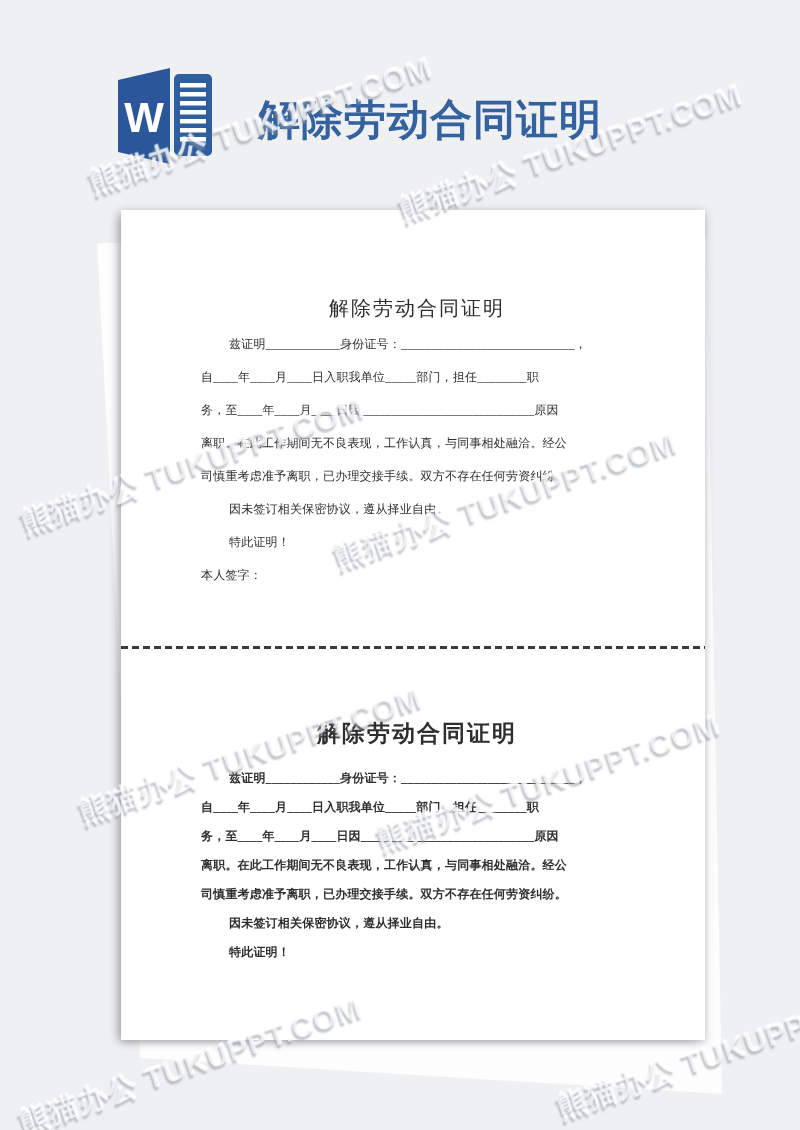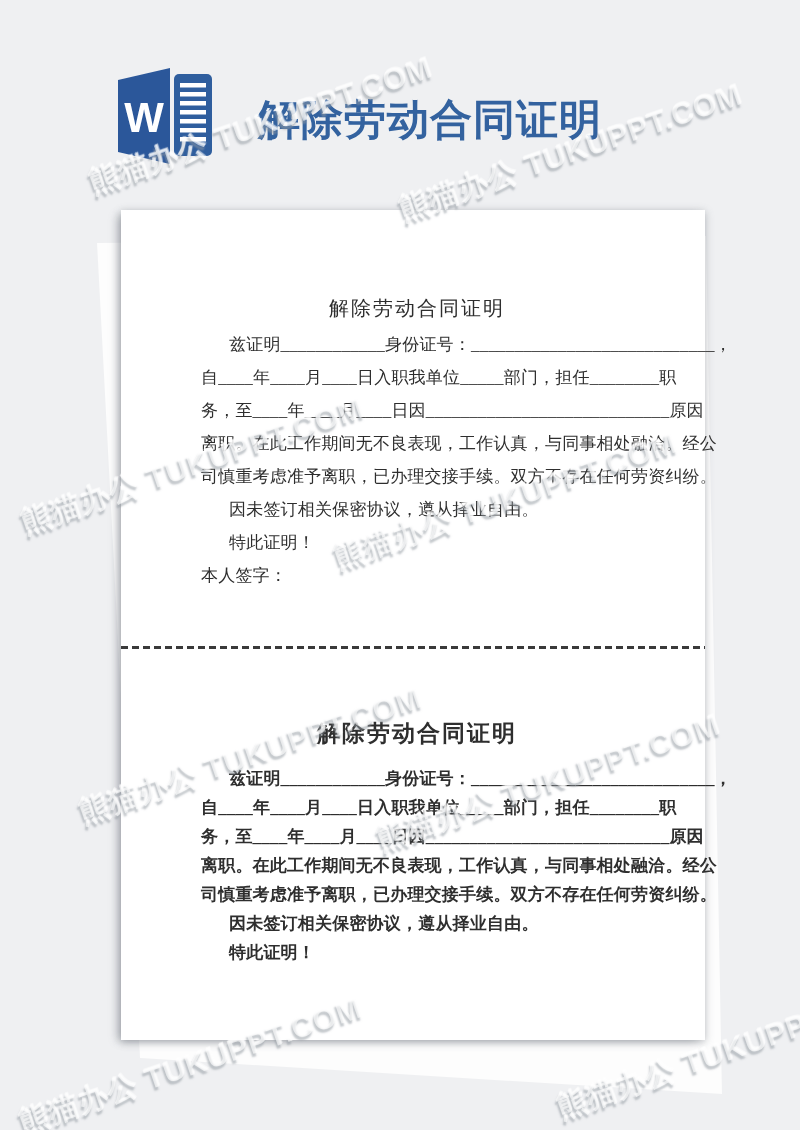--- a/index.html
+++ b/index.html
@@ -31,21 +31,21 @@
     box-shadow:0 2px 8px rgba(100,106,116,.45),-6px 3px 9px -3px rgba(100,106,116,.4);
   }
 
   
   .copy{position:absolute;left:80px;width:432px;color:#2e2e2e;
         font-family:"Liberation Serif","DejaVu Serif",serif;}
   .copy1{top:78px;}
   .copy2{top:502px;}
   .doc-title{font-size:20px;line-height:40px;height:40px;text-align:center;letter-spacing:2px;}
   .copy2 .doc-title{font-size:23px;font-weight:bold;height:44px;line-height:44px;margin-bottom:8px;}
-  .line{font-size:17px;line-height:33px;height:33px;white-space:nowrap;letter-spacing:0.2px;}
+  .line{font-size:12px;line-height:33px;height:33px;white-space:nowrap;letter-spacing:0.2px;}
   .copy2 .line{line-height:29px;height:29px;font-weight:600;}
   .indent{text-indent:28px;}
   .sig{text-align:left;padding-right:92px;}
 
   .cut-line{
     position:absolute;left:0;top:436px;width:100%;height:3px;
     background:repeating-linear-gradient(90deg,#3a3a3a 0 7px,transparent 7px 11px);
   }
 
   

